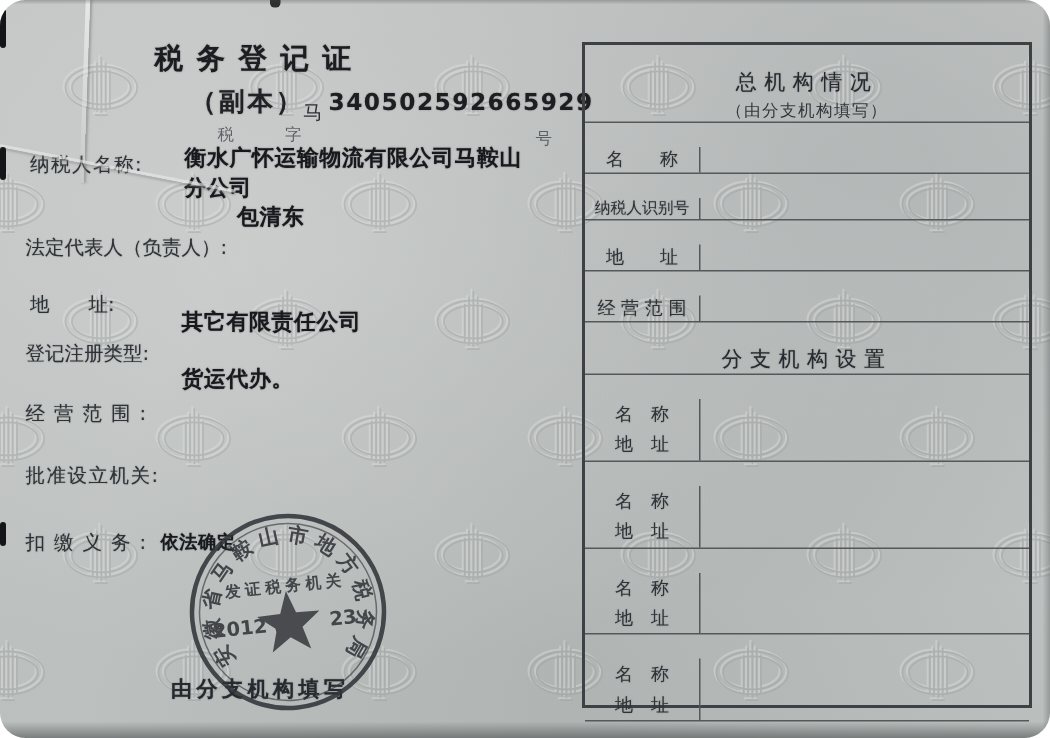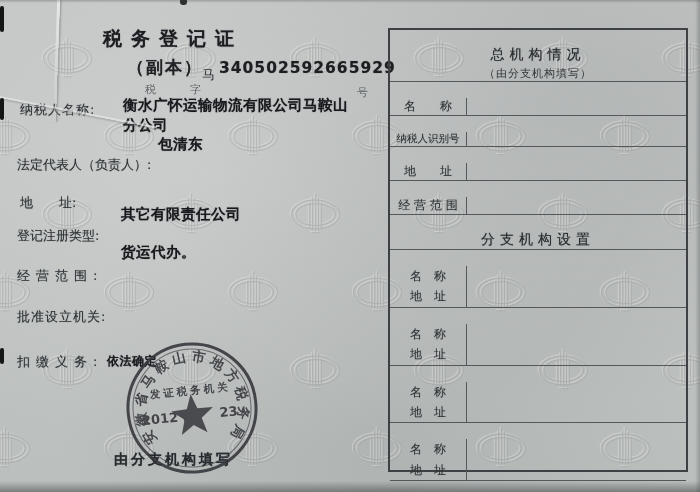--- a/index.html
+++ b/index.html
@@ -4,20 +4,21 @@
 <style>
   html,body{margin:0;padding:0;}
   body{width:700px;height:492px;overflow:hidden;font-family:"DejaVu Sans",sans-serif;}
   .page{
     position:relative;width:700px;height:492px;overflow:hidden;
     background:
       radial-gradient(ellipse at 30% 35%, rgba(232,234,232,.28), transparent 62%),
       radial-gradient(ellipse at 78% 22%, rgba(72,77,80,.13), transparent 55%),
       radial-gradient(ellipse at 55% 92%, rgba(88,93,93,.12), transparent 60%),
       linear-gradient(#c3c6c5,#bbbfbe);
+    border-radius: 17px;
   }
   
   .wm-layer{position:absolute;inset:0;pointer-events:none;}
   .wm{position:absolute;width:58px;height:46px;opacity:.42;}
   
   .edge-top{position:absolute;left:0;top:0;right:0;height:3px;background:linear-gradient(rgba(60,64,64,.30),transparent);}
   .edge-bottom{position:absolute;left:0;bottom:0;right:0;height:11px;background:linear-gradient(transparent,rgba(58,62,62,.5));}
   .edge-right{position:absolute;right:0;top:0;bottom:0;width:5px;background:linear-gradient(to left,rgba(58,62,62,.30),transparent);}
   .mark{position:absolute;background:#141517;border-radius:2px;}
   .m1{left:0;top:6px;width:4px;height:26px;}

